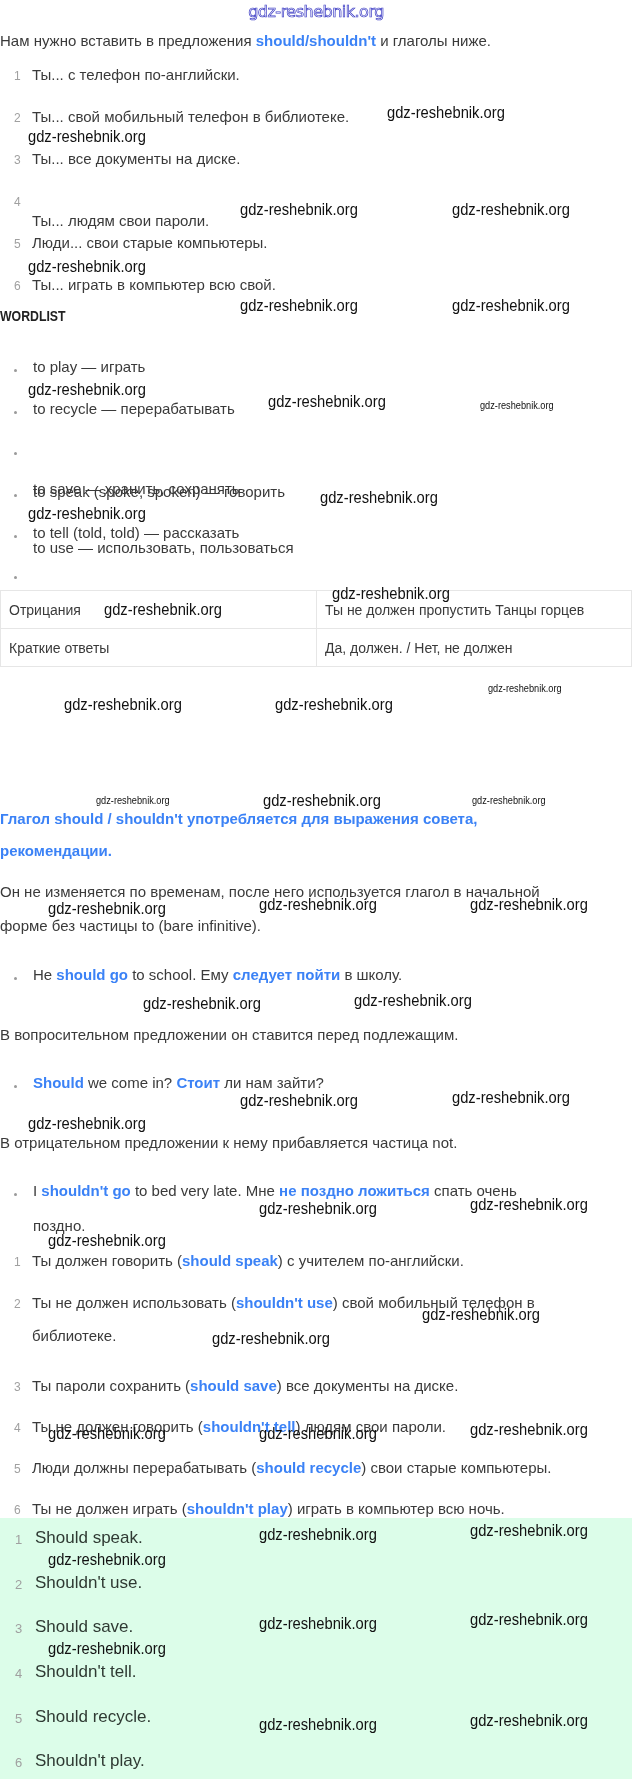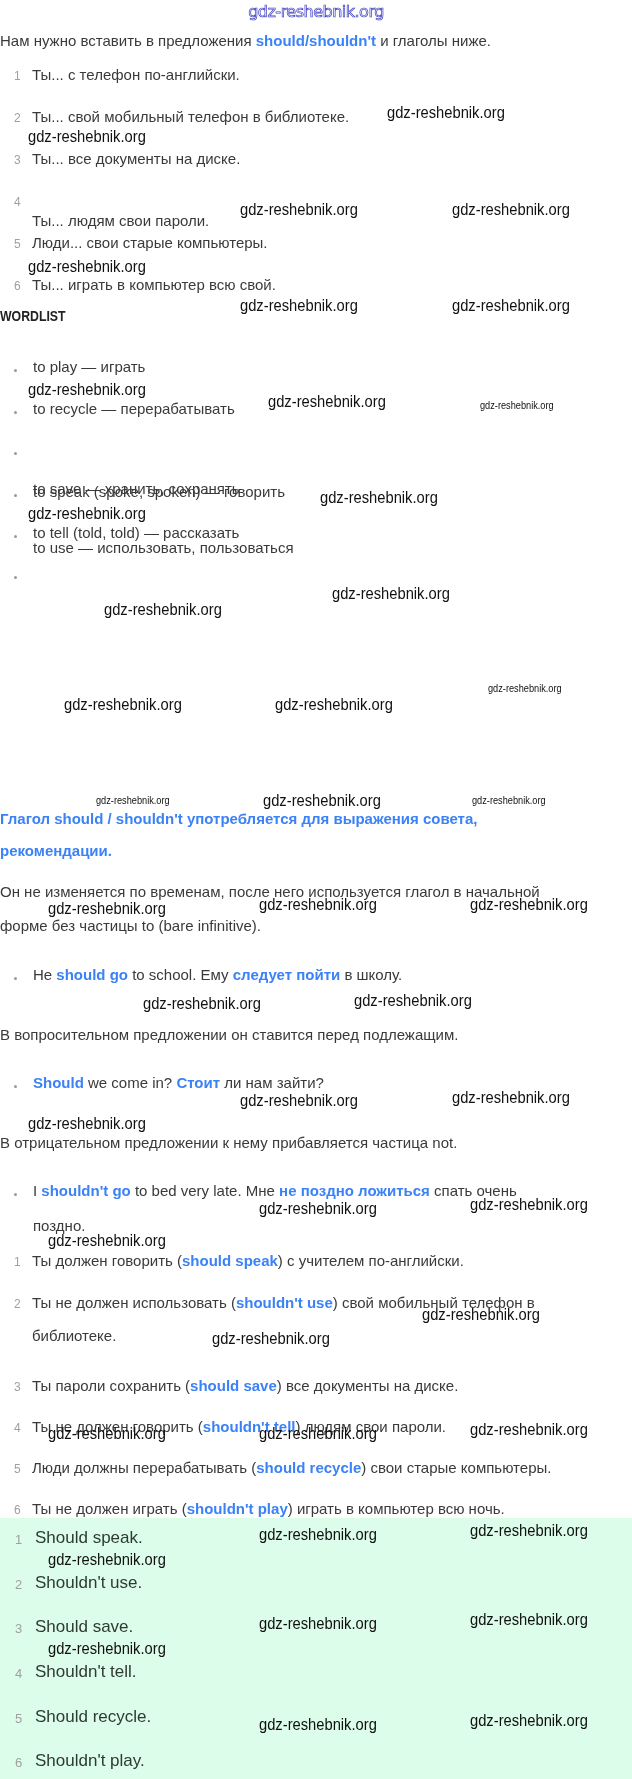--- a/index.html
+++ b/index.html
@@ -67,20 +67,28 @@
   <span class="bullet" style="left:14px; top:494px;"></span>
   <span class="abs txt" style="left:33px; top:483px;">to speak (spoke, spoken) — говорить</span>
   <span class="bullet" style="left:14px; top:535px;"></span>
   <span class="abs txt" style="left:33px; top:524px;">to tell (told, told) — рассказать</span>
   <span class="bullet" style="left:14px; top:576px;"></span>
   <span class="abs txt" style="left:33px; top:539px;">to use — использовать, пользоваться</span>
 </div>
 
 <table class="grammar-table">
   <tbody>
+  <tr style="height:38px;">
+    <td class="left">Отрицания</td>
+    <td>Ты не должен пропустить Танцы горцев</td>
+  </tr>
+  <tr style="height:38px;">
+    <td class="left">Краткие ответы</td>
+    <td>Да, должен. / Нет, не должен</td>
+  </tr>
 </tbody>
   </table>
 
 <div class="abs b" style="left:0; top:810px; font-size:15px;">Глагол should / shouldn't употребляется для выражения совета,</div>
 <div class="abs b" style="left:0; top:842px; font-size:15px;">рекомендации.</div>
 
 <div class="abs txt" style="left:0; top:883px;">Он не изменяется по временам, после него используется глагол в начальной</div>
 <div class="abs txt" style="left:0; top:917px;">форме без частицы to (bare infinitive).</div>
 
 <span class="bullet" style="left:14px; top:977px;"></span>

